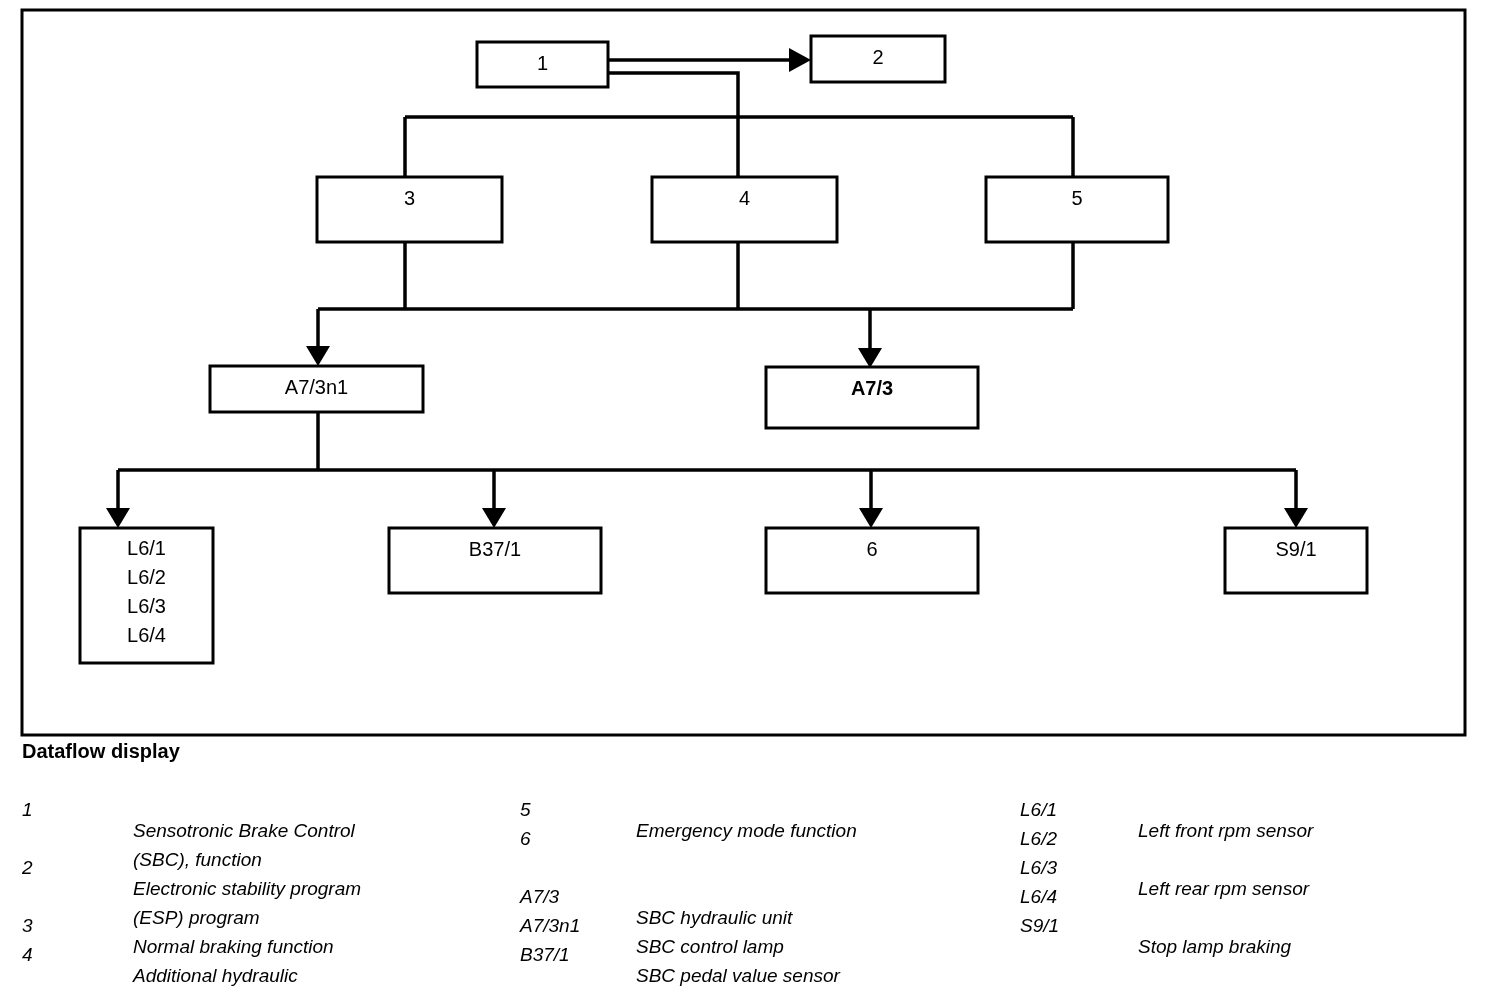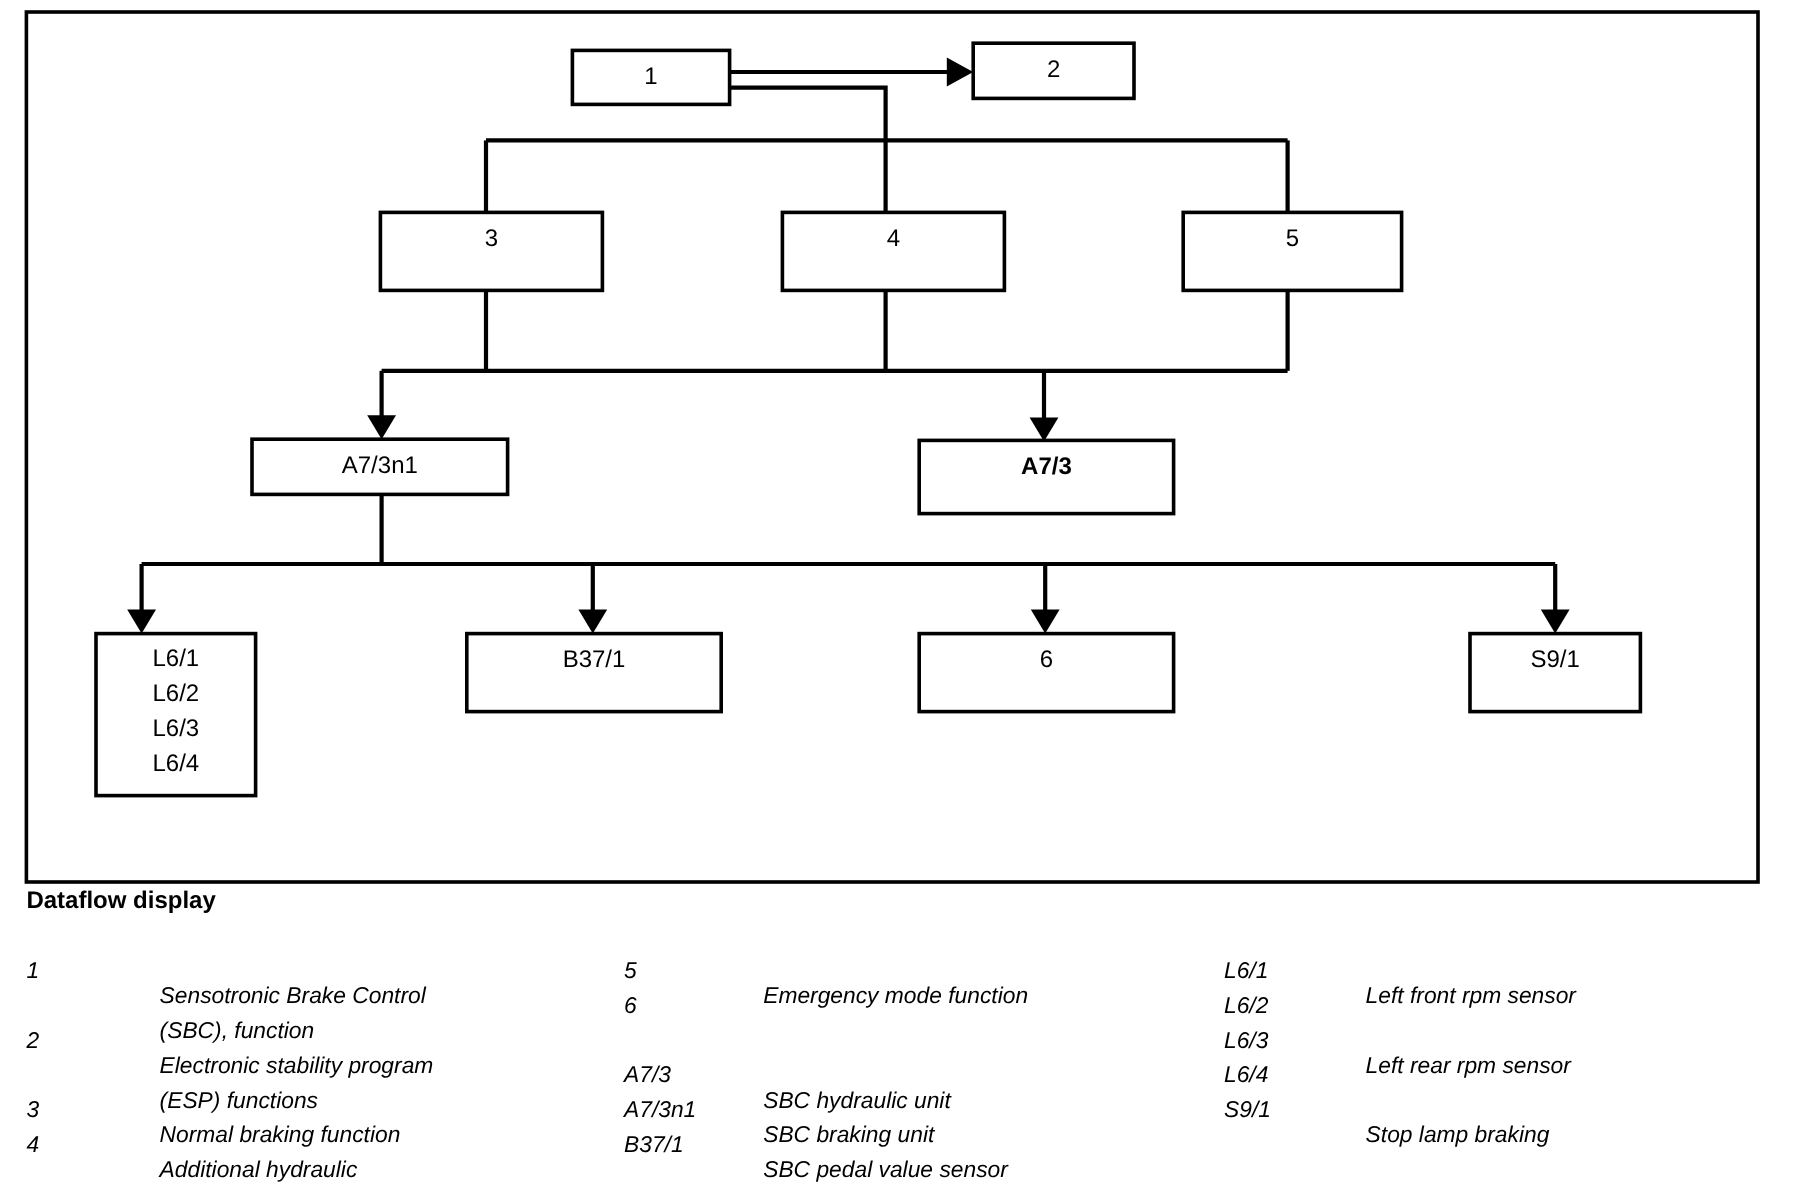--- a/index.html
+++ b/index.html
@@ -210,21 +210,21 @@
       <div class="legend-row">
         <span class="legend-key"></span>
         <span class="legend-desc">(SBC), function</span>
       </div>
       <div class="legend-row">
         <span class="legend-key">2</span>
         <span class="legend-desc">Electronic stability program</span>
       </div>
       <div class="legend-row">
         <span class="legend-key"></span>
-        <span class="legend-desc">(ESP) functions</span>
+        <span class="legend-desc">(ESP) program</span>
       </div>
       <div class="legend-row">
         <span class="legend-key">3</span>
         <span class="legend-desc">Normal braking function</span>
       </div>
       <div class="legend-row">
         <span class="legend-key">4</span>
         <span class="legend-desc">Additional hydraulic</span>
       </div>
     </div>
@@ -239,21 +239,21 @@
       <div class="legend-row spacer">
         <span class="legend-key"></span>
         <span class="legend-desc"></span>
       </div>
       <div class="legend-row">
         <span class="legend-key">A7/3</span>
         <span class="legend-desc">SBC hydraulic unit</span>
       </div>
       <div class="legend-row">
         <span class="legend-key">A7/3n1</span>
-        <span class="legend-desc">SBC braking unit</span>
+        <span class="legend-desc">SBC control lamp</span>
       </div>
       <div class="legend-row">
         <span class="legend-key">B37/1</span>
         <span class="legend-desc">SBC pedal value sensor</span>
       </div>
     </div>
   <div class="legend-col" id="legend-col-3">
       <div class="legend-row">
         <span class="legend-key">L6/1</span>
         <span class="legend-desc">Left front rpm sensor</span>

